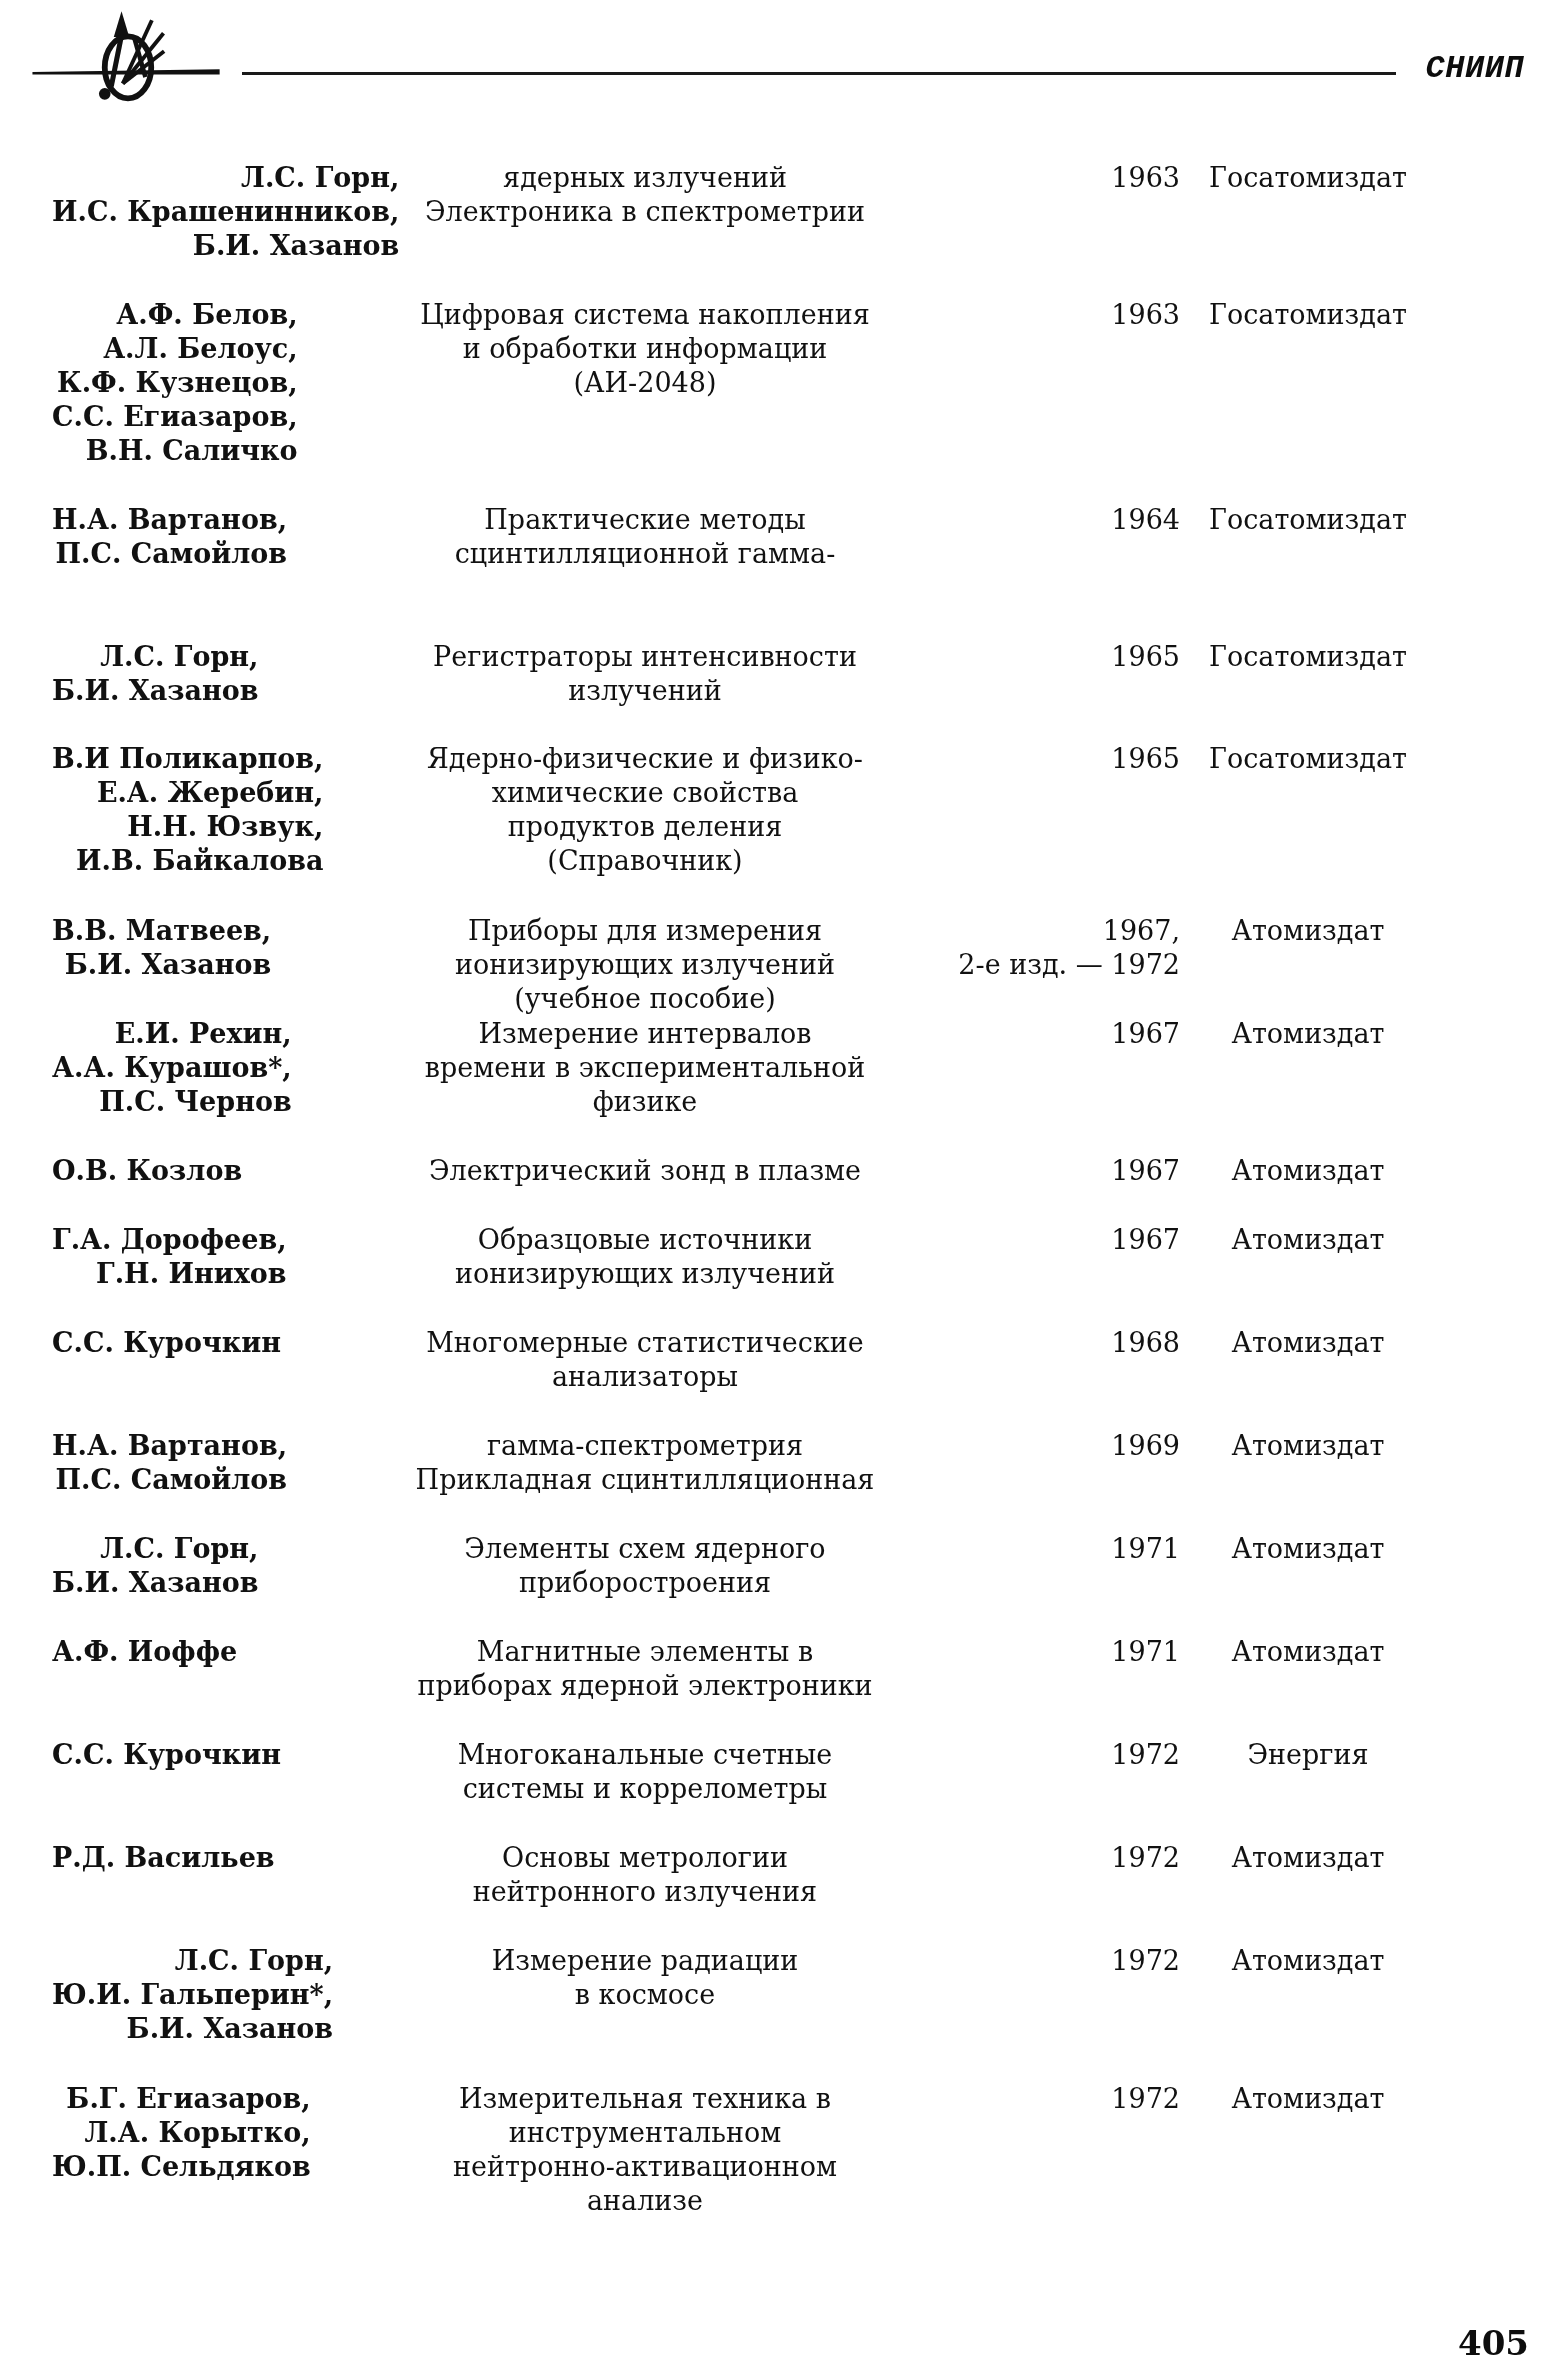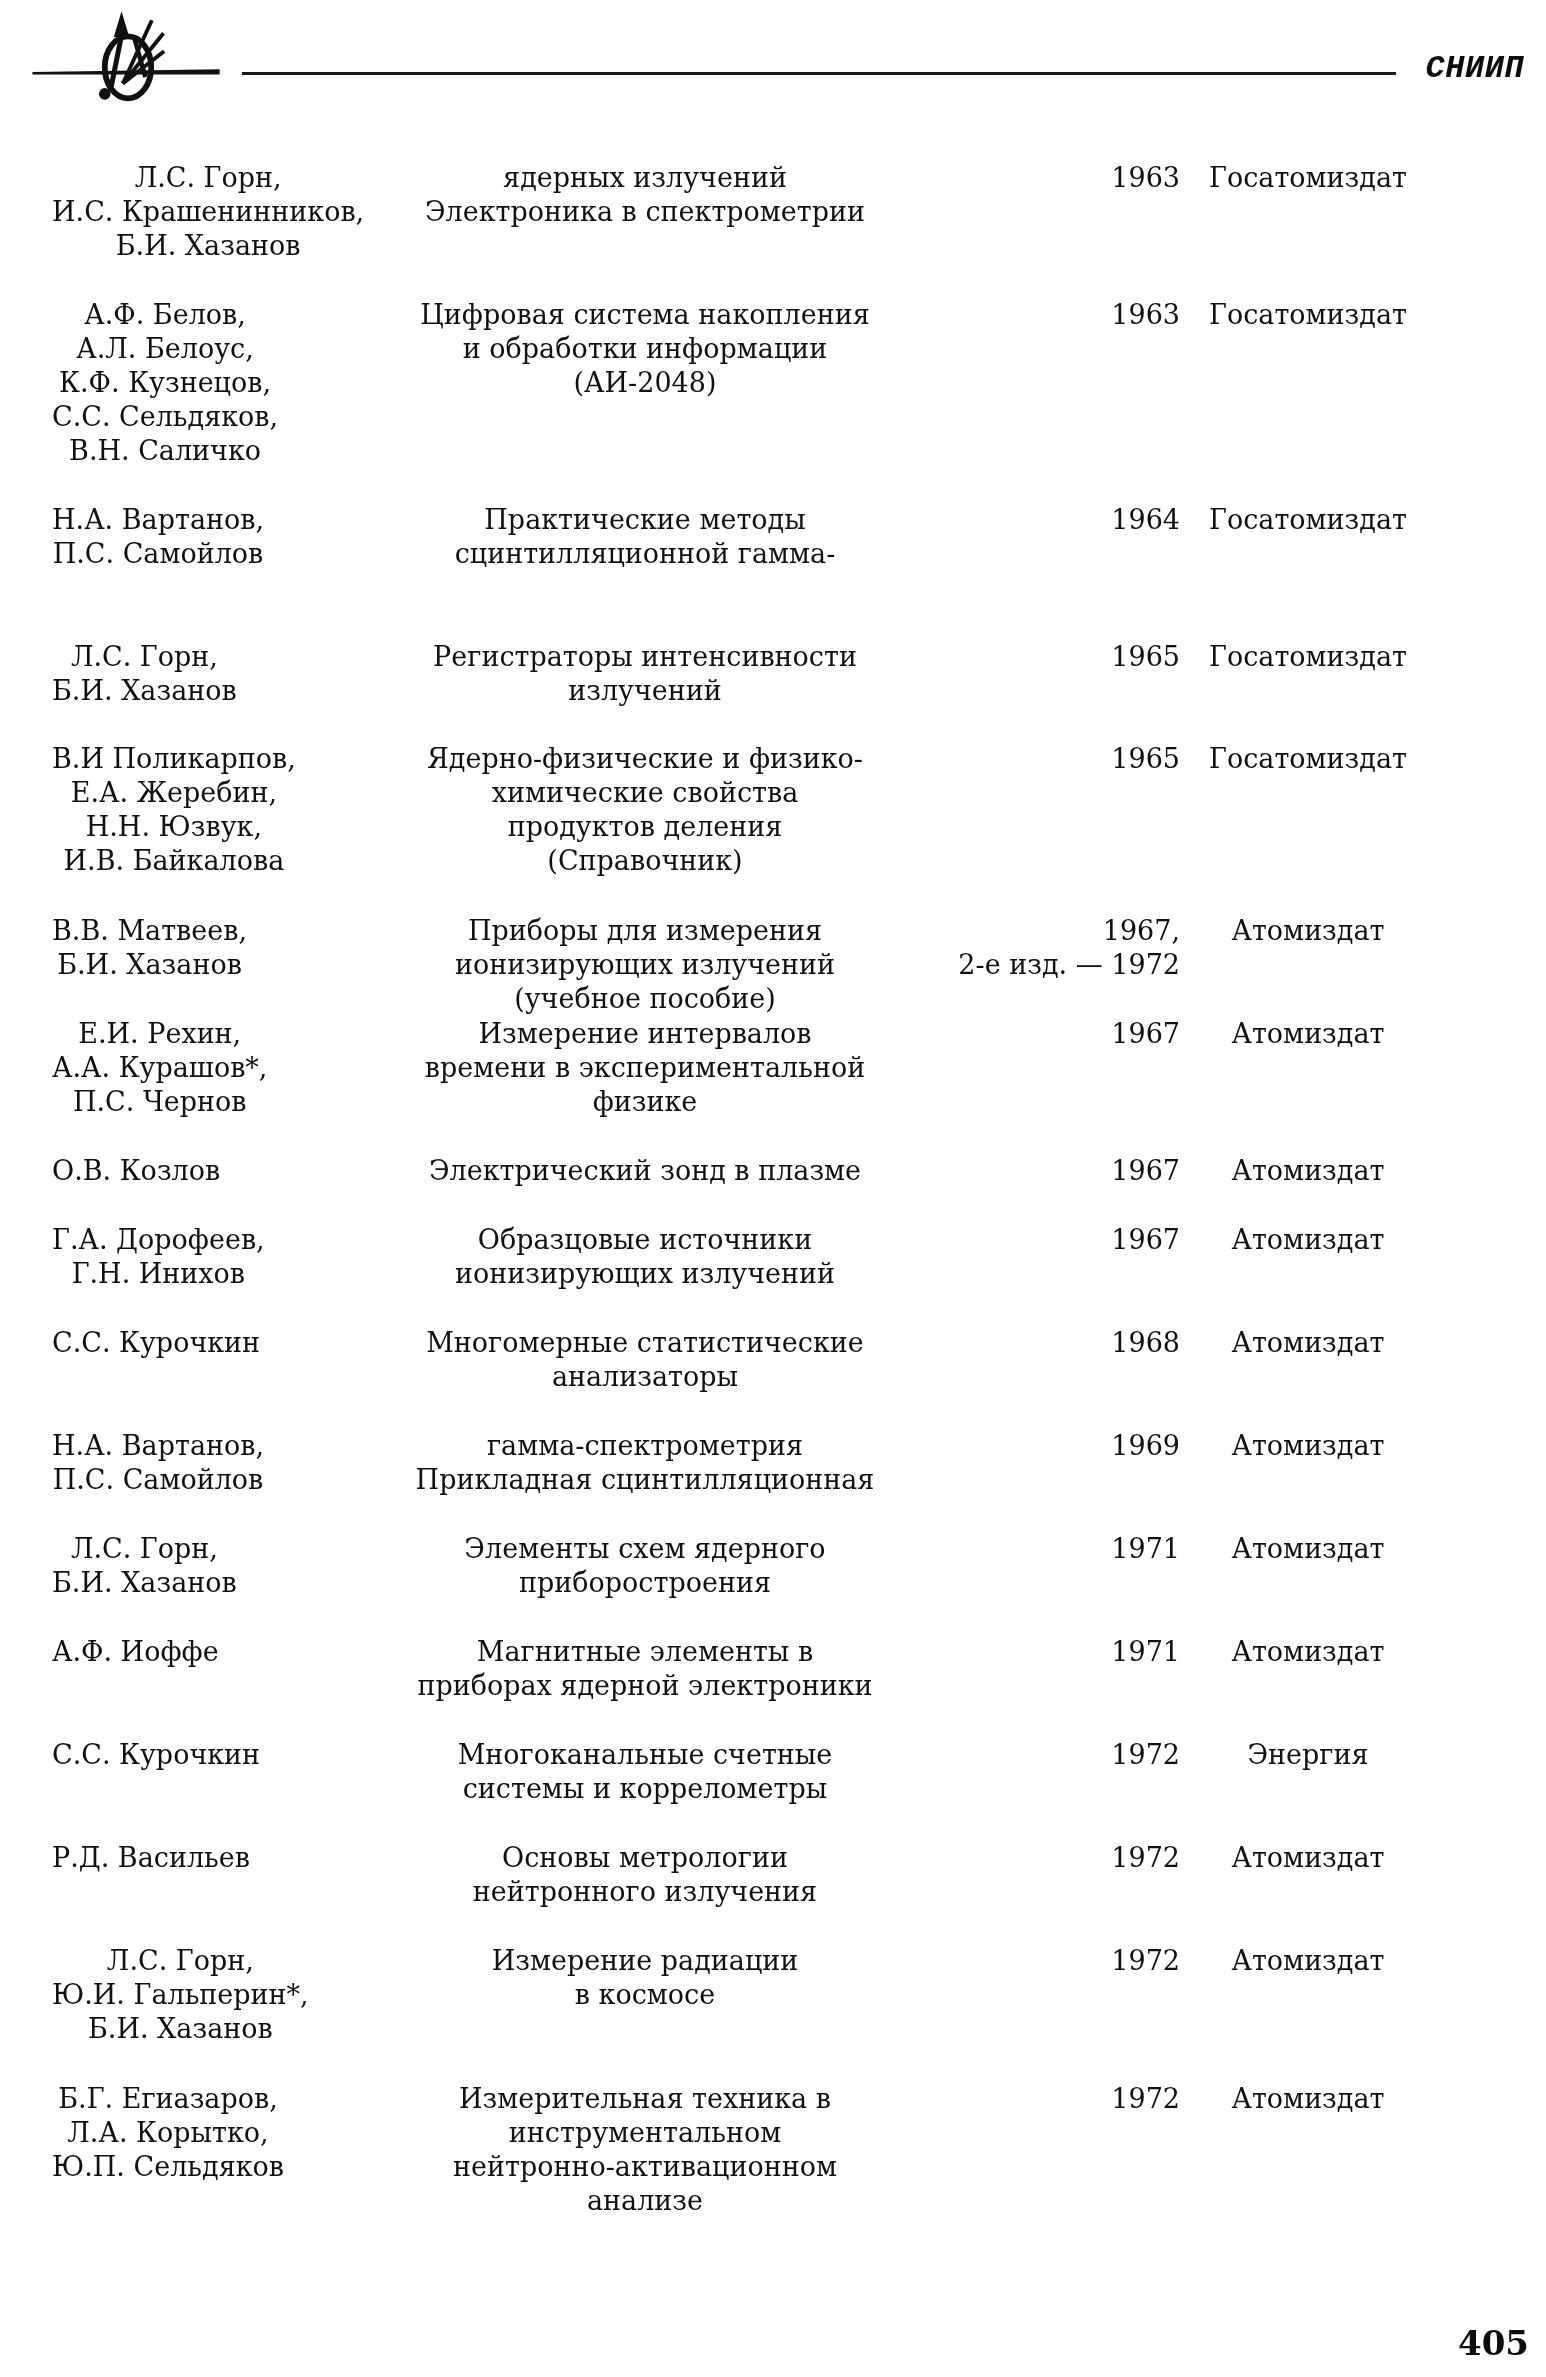--- a/index.html
+++ b/index.html
@@ -6,21 +6,21 @@
   body { width: 1547px; height: 2377px; position: relative; overflow: hidden;
          font-family: "DejaVu Serif", "Liberation Serif", serif; color: #111111; }
   .header { position: absolute; left: 0; top: 0; width: 1547px; height: 116px; }
   .logo { position: absolute; left: 26px; top: 6.4px; width: 213px; height: 97px; }
   .rule { position: absolute; left: 242px; top: 72px; width: 1154px; height: 2.6px; background: #1a1a1a; }
   .brand { position: absolute; right: 22.6px; top: 50px; font-family: Liberation Mono, monospace;
            font-style: italic; font-weight: bold; font-size: 32px; letter-spacing: 0.6px; color: #0d0d0d; }
   .rows { position: absolute; left: 0; top: 0; width: 1547px; }
   .row { position: absolute; left: 0; width: 1547px; }
   .cell { position: absolute; top: 0; font-size: 27px; line-height: 34px; white-space: pre; }
-  .c-authors { left: 52px; text-align: center; }
+  .c-authors { left: 52px; text-align: right; font-weight: bold; }
   .c-title { left: 387px; width: 516px; text-align: center; }
   .c-year { left: 922px; width: 258px; text-align: right; }
   .c-pub { left: 1179px; width: 258px; text-align: center; }
   .line { display: block; }
   .page-num { position: absolute; right: 18px; top: 2323px; font-family: "DejaVu Serif", serif;
               font-weight: bold; font-size: 34px; color: #0d0d0d; }
 </style>
 </head>
 <body>
 
@@ -46,21 +46,21 @@
 </div>
 
 <div class="rows" id="rows">
     <div class="row" style="top: 161px;">
       <div class="cell c-authors"><span class="line">Л.С. Горн,</span><span class="line">И.С. Крашенинников,</span><span class="line">Б.И. Хазанов</span></div>
       <div class="cell c-title"><span class="line">ядерных излучений</span><span class="line">Электроника в спектрометрии</span></div>
       <div class="cell c-year"><span class="line">1963</span></div>
       <div class="cell c-pub"><span class="line">Госатомиздат</span></div>
     </div>
     <div class="row" style="top: 298px;">
-      <div class="cell c-authors"><span class="line">А.Ф. Белов,</span><span class="line">А.Л. Белоус,</span><span class="line">К.Ф. Кузнецов,</span><span class="line">С.С. Сельдяков,</span><span class="line">В.Н. Саличко</span></div>
+      <div class="cell c-authors"><span class="line">А.Ф. Белов,</span><span class="line">А.Л. Белоус,</span><span class="line">К.Ф. Кузнецов,</span><span class="line">С.С. Егиазаров,</span><span class="line">В.Н. Саличко</span></div>
       <div class="cell c-title"><span class="line">Цифровая система накопления</span><span class="line">и обработки информации</span><span class="line">(АИ-2048)</span></div>
       <div class="cell c-year"><span class="line">1963</span></div>
       <div class="cell c-pub"><span class="line">Госатомиздат</span></div>
     </div>
     <div class="row" style="top: 503px;">
       <div class="cell c-authors"><span class="line">Н.А. Вартанов,</span><span class="line">П.С. Самойлов</span></div>
       <div class="cell c-title"><span class="line">Практические методы</span><span class="line">сцинтилляционной гамма-</span></div>
       <div class="cell c-year"><span class="line">1964</span></div>
       <div class="cell c-pub"><span class="line">Госатомиздат</span></div>
     </div>

